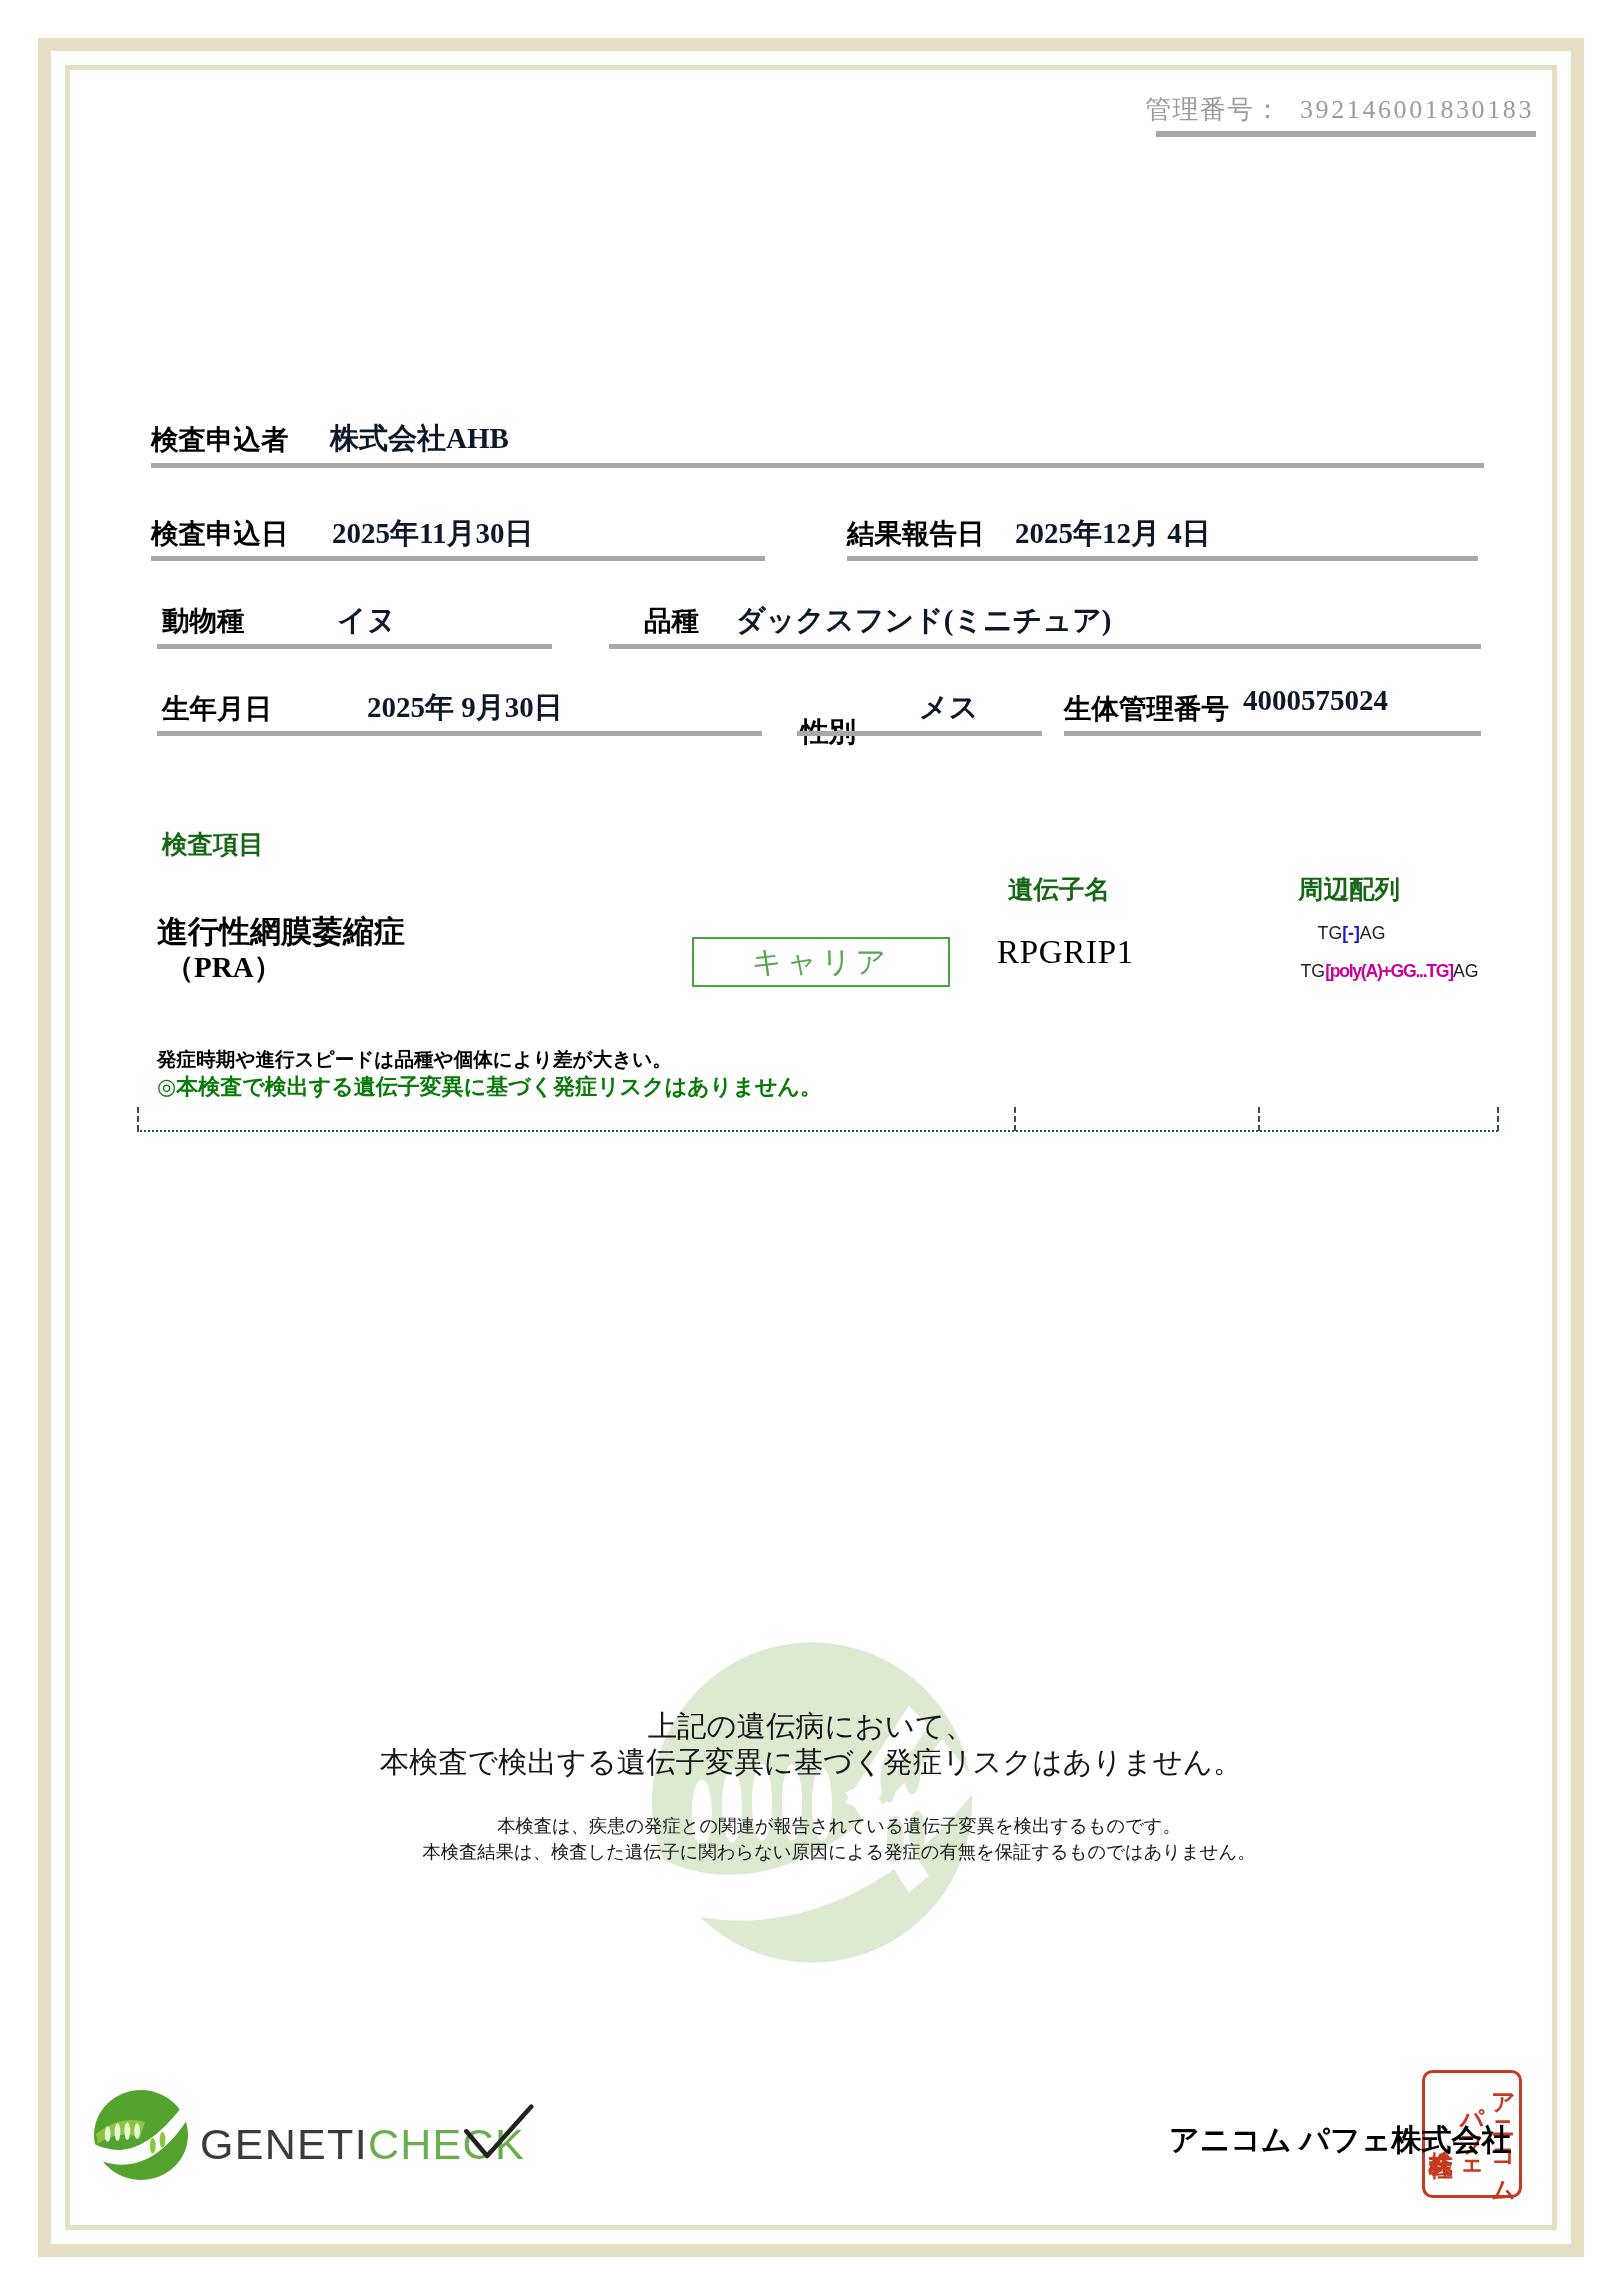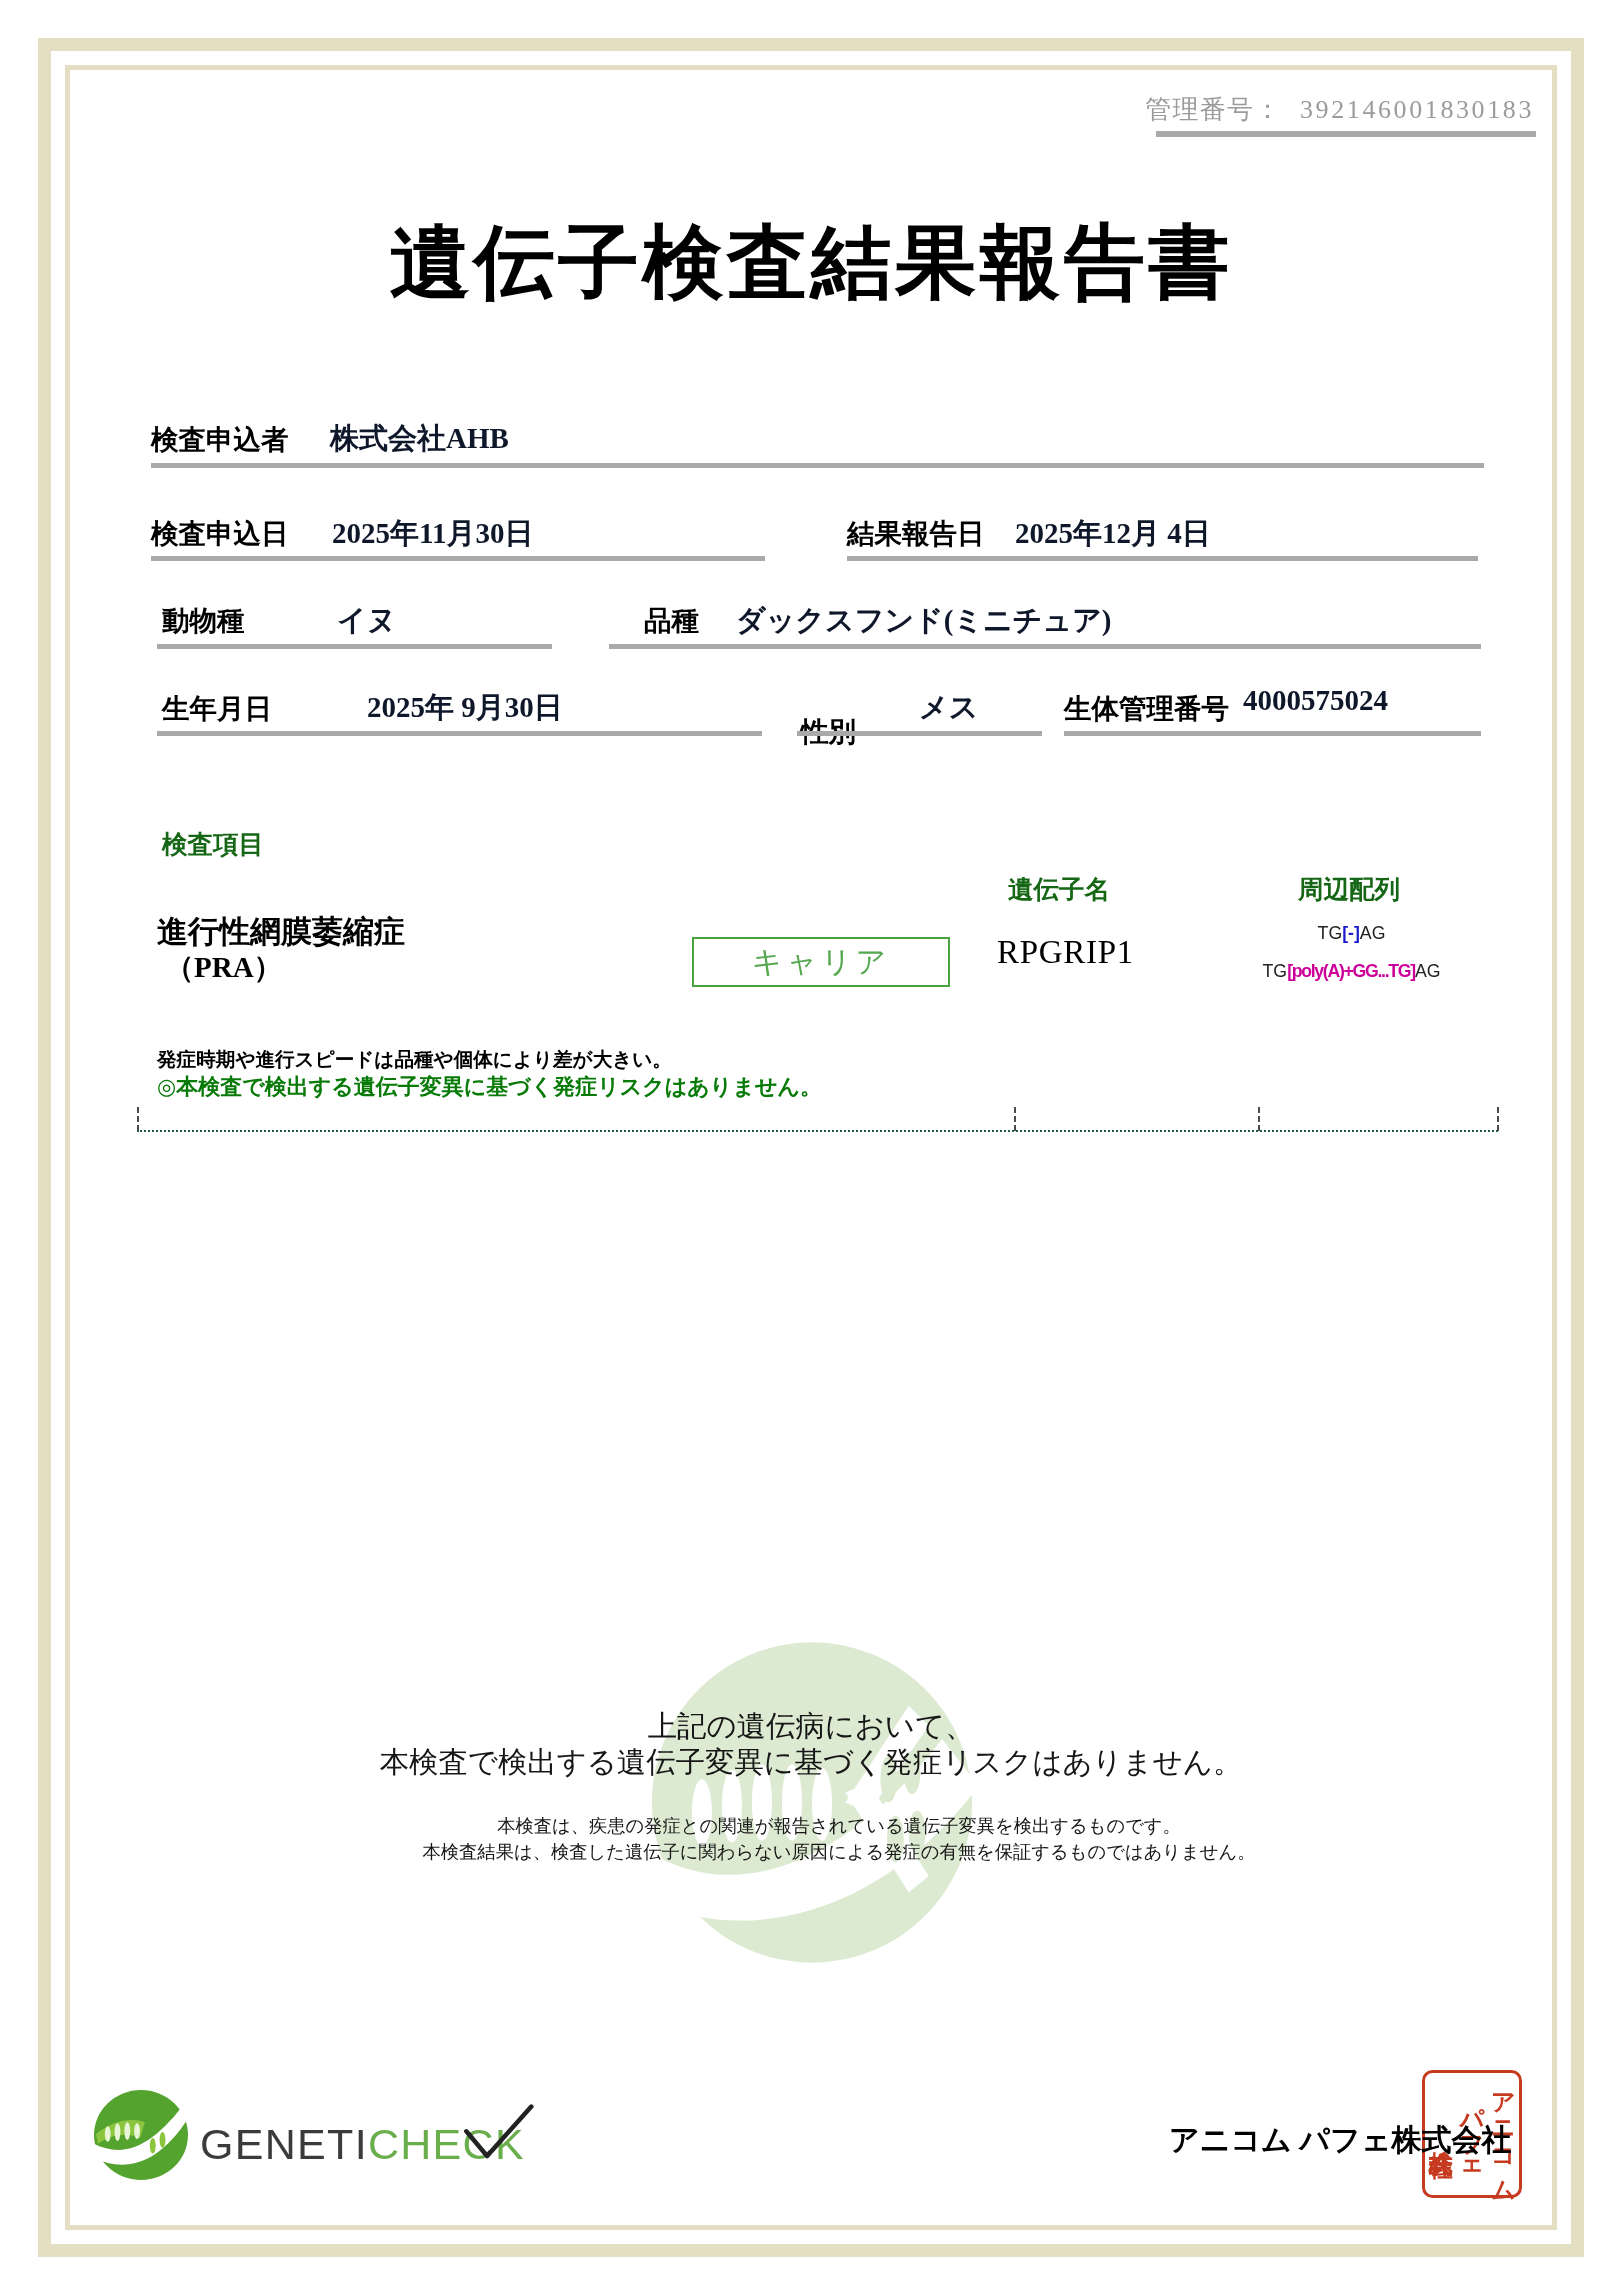--- a/index.html
+++ b/index.html
@@ -50,21 +50,20 @@
 <div class="page">
 
   <div class="frame-outer"></div>
   <div class="frame-inner"></div>
 
   <div class="abs mgmt" style="top:92px;right:88px;">
     <span>管理番号：</span><span class="mgmt-num">392146001830183</span>
   </div>
   <div class="bar" style="left:1156px;top:131px;width:380px;height:5.9px;"></div>
 
-  <div class="abs title" style="top:209px;left:0;width:100%;text-align:center;">遺伝子検査結果報告書</div>
 
   <div class="abs flabel" style="left:151px;top:422px;">検査申込者</div>
   <div class="abs fvalue" style="left:330px;top:419px;">株式会社AHB</div>
   <div class="bar" style="left:151px;top:463px;width:1333px;height:5.2px;"></div>
 
   <div class="abs flabel" style="left:151px;top:516px;">検査申込日</div>
   <div class="abs fvalue" style="left:332px;top:514px;">2025年11月30日</div>
   <div class="abs flabel" style="left:847px;top:516px;">結果報告日</div>
   <div class="abs fvalue" style="left:1015px;top:514px;">2025年12月 4日</div>
   <div class="bar" style="left:151px;top:556px;width:614px;height:5.2px;"></div>
@@ -95,21 +94,21 @@
     <span class="result-text">キャリア</span>
   </div>
 
   <div class="abs ghead" style="left:1008px;top:872px;">遺伝子名</div>
   <div class="abs gene" style="left:997px;top:934px;">RPGRIP1</div>
 
   <div class="abs ghead" style="left:1298px;top:872px;">周辺配列</div>
   <div class="abs seq" style="left:1263px;top:923px;width:177px;">
     <span>TG</span><span class="seq-blue">[-]</span><span>AG</span>
   </div>
-  <div class="abs seq" style="left:1237px;top:961px;width:229px;">
+  <div class="abs seq" style="left:1275px;top:961px;width:229px;">
     <span>TG</span><span class="seq-mag">[poly(A)+GG...TG]</span><span>AG</span>
   </div>
 
   <div class="abs desc" style="left:157px;top:1046px;">発症時期や進行スピードは品種や個体により差が大きい。</div>
   <div class="abs risk" style="left:157px;top:1072px;">◎本検査で検出する遺伝子変異に基づく発症リスクはありません。</div>
 
   <div class="dot-h" style="left:137px;top:1130px;width:1361px;"></div>
   <div class="dash-v" style="left:137px;top:1107px;height:23.6px;"></div>
   <div class="dash-v" style="left:1014px;top:1107px;height:23.6px;"></div>
   <div class="dash-v" style="left:1258px;top:1107px;height:23.6px;"></div>

